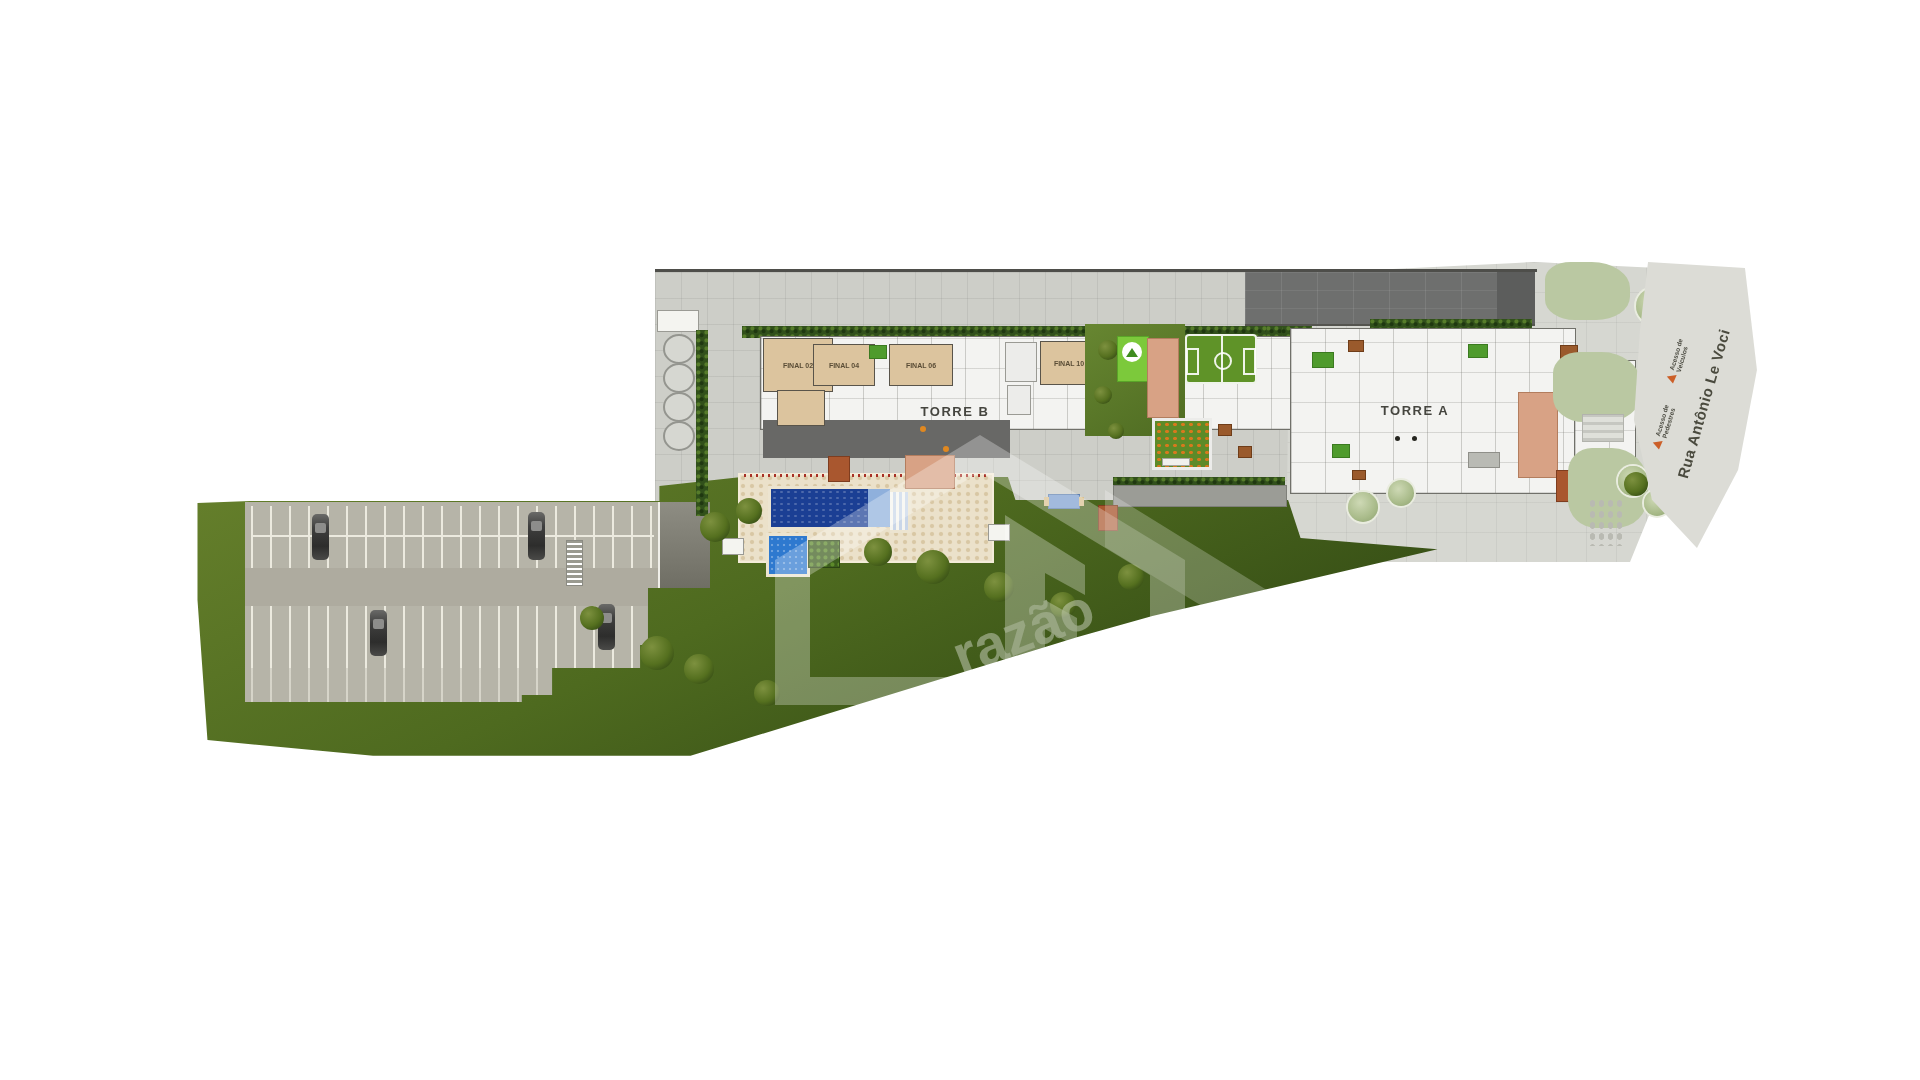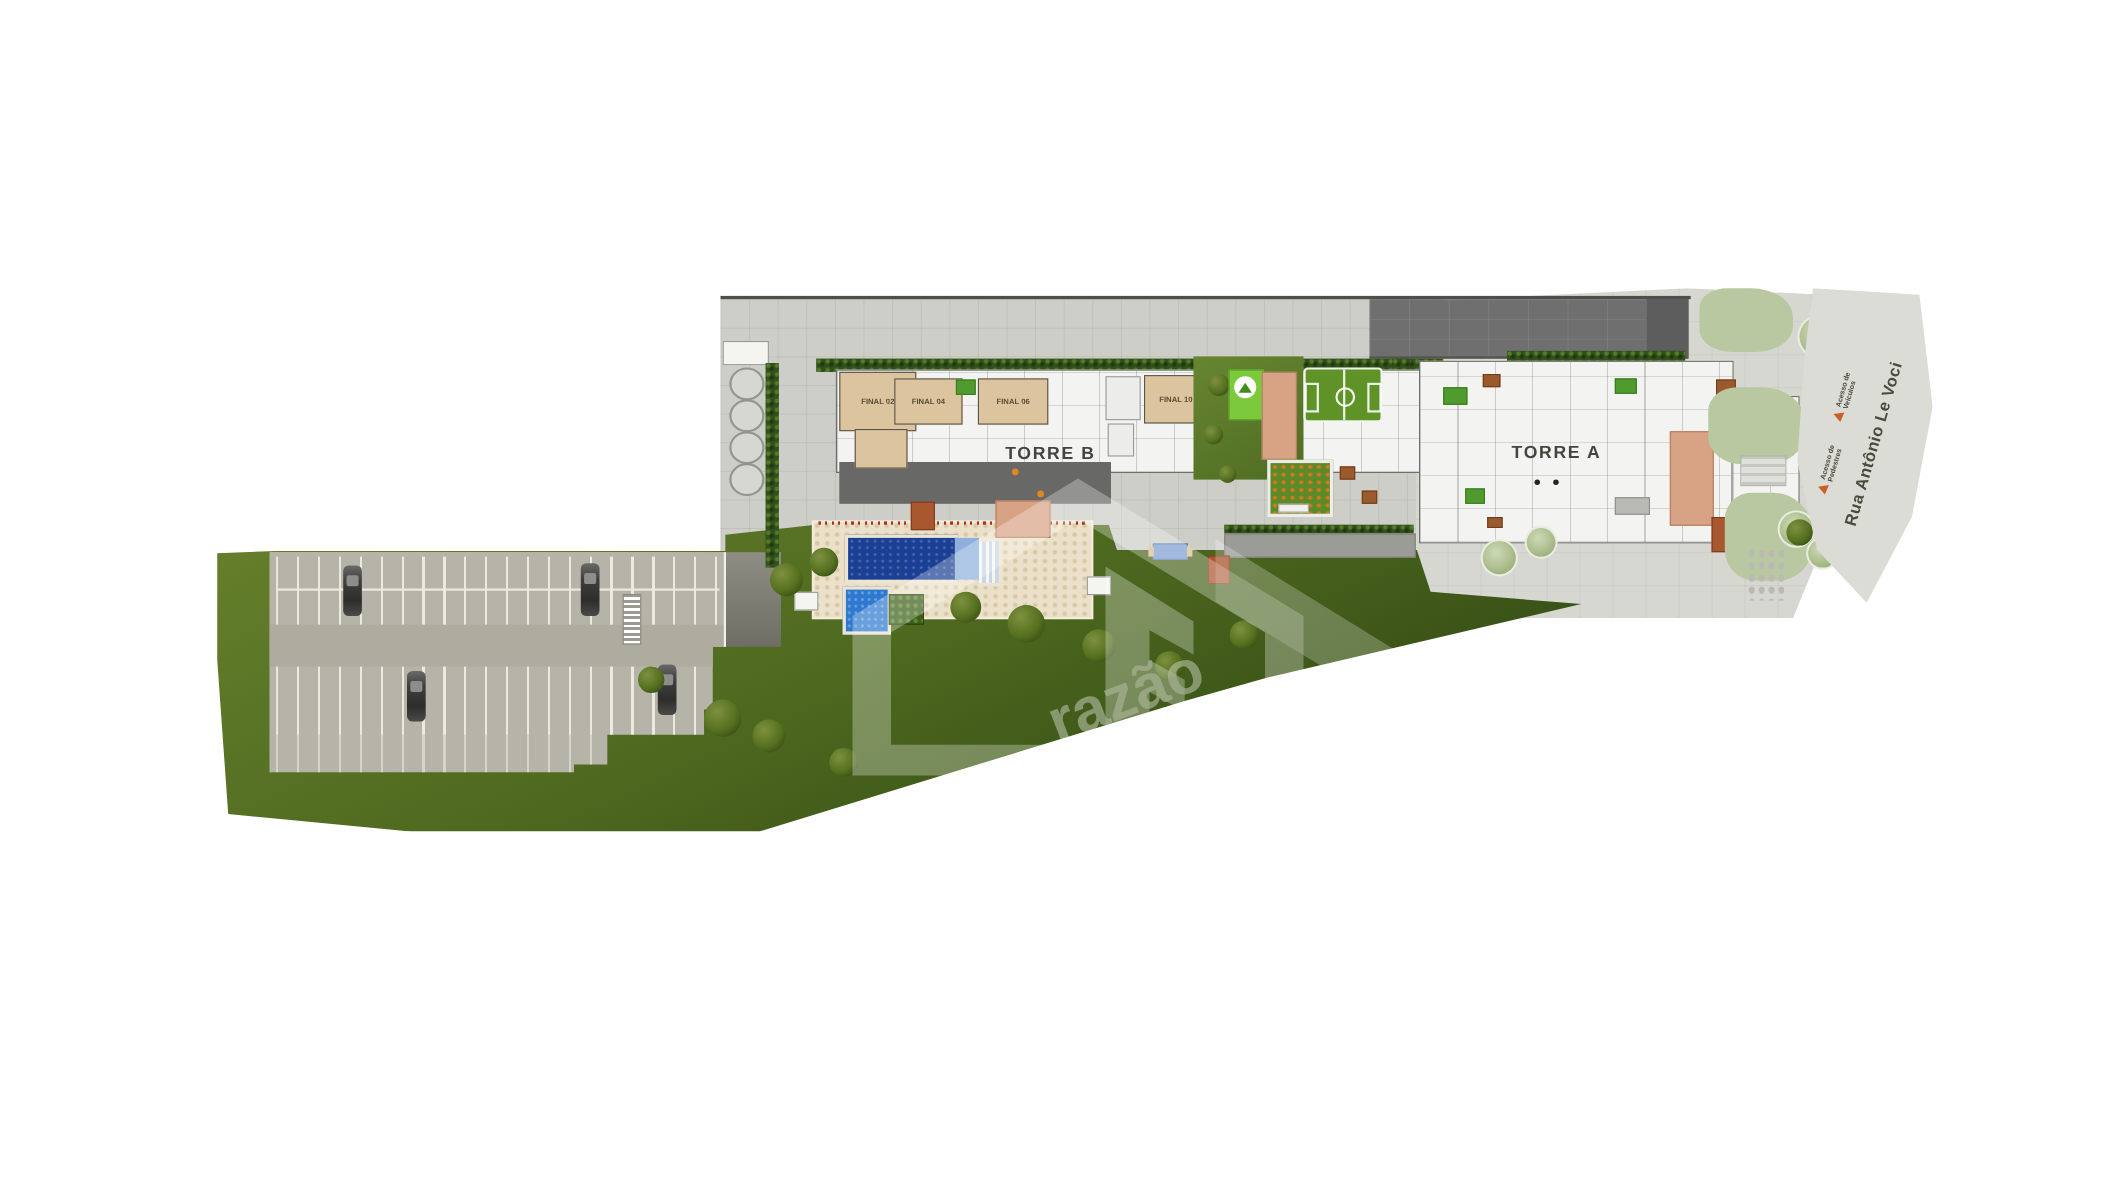--- a/index.html
+++ b/index.html
@@ -45,21 +45,21 @@
   .car::after{content:'';position:absolute;left:3px;right:3px;top:9px;height:10px;background:#8d8d8b;border-radius:2px;}
   .hatch{background:repeating-linear-gradient(0deg,#ffffff 0 2px,#9a9a90 2px 5px);border:1px solid #8b8b83;}
   .ramp{background:linear-gradient(180deg,#8e8d83,#6f6e64);border-left:2px solid #f0efe9;}
 
   
   .bldg{background-color:#f3f3f1;border:1px solid #70706a;
        background-image:repeating-linear-gradient(90deg,rgba(108,108,102,.30) 0 1px,transparent 1px 34px),
                         repeating-linear-gradient(0deg,rgba(108,108,102,.22) 0 1px,transparent 1px 30px);}
   .unit{background:#dcc49e;border:1px solid #59544a;display:flex;align-items:center;justify-content:center;}
   .unit-label{font-size:7px;font-weight:bold;color:#5a4d36;white-space:nowrap;letter-spacing:0;}
-  .tower-label{font-size:16px;font-weight:bold;color:#45453f;letter-spacing:1.5px;text-align:center;}
+  .tower-label{font-size:13px;font-weight:bold;color:#45453f;letter-spacing:1.5px;text-align:center;}
   .darkband{background:#686866;}
   .dot-orange{border-radius:50%;background:#e08820;width:6px;height:6px;}
   .greenmat{background:#4f9b2d;border:1px solid #3b7a20;}
   .graymat{background:#b9bab4;border:1px solid #8f8f89;}
   .terracotta{background:#a9572f;border:1px solid #7e3d1f;}
   .salmon{background:#d8a285;border:1px solid #b37d5e;}
   .furn-brown{background:#9a5a2c;border:1px solid #6f3d19;}
   .dot-black{width:5px;height:5px;border-radius:50%;background:#25251f;}
   .pergola{background:#ececea;border:1px solid #9a9a94;}
   .wall{background:#9b9c96;border:1px solid #7e7f79;}

